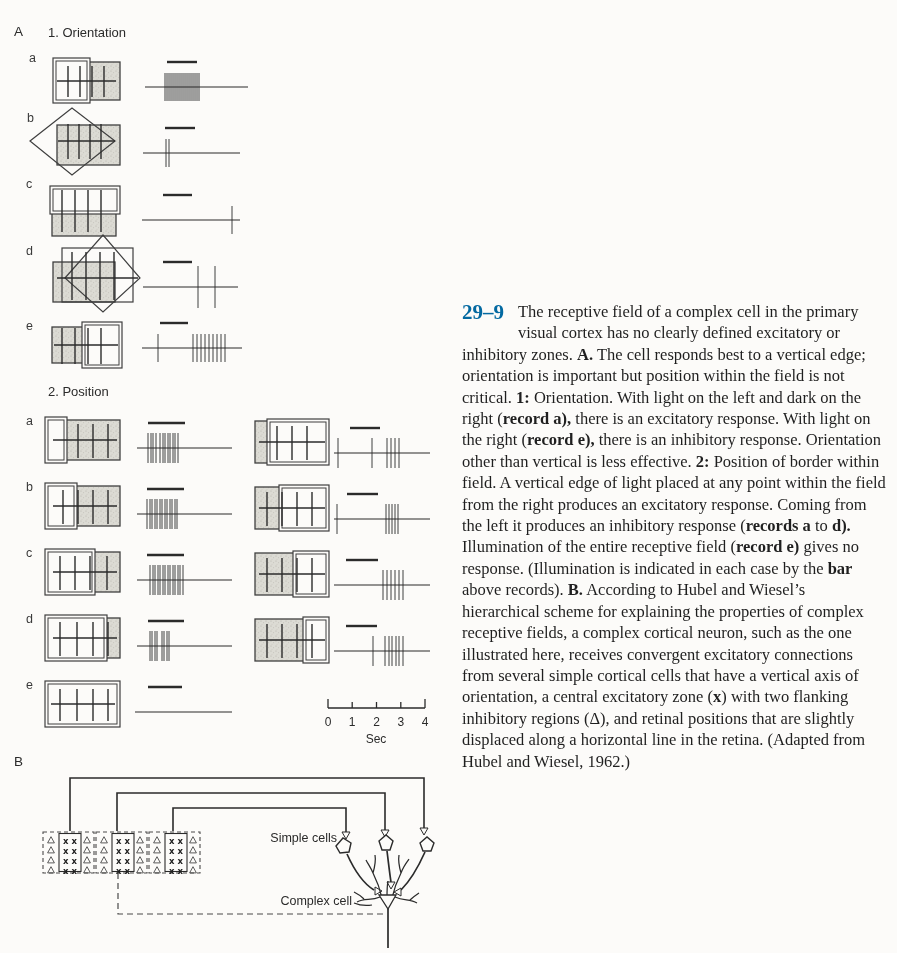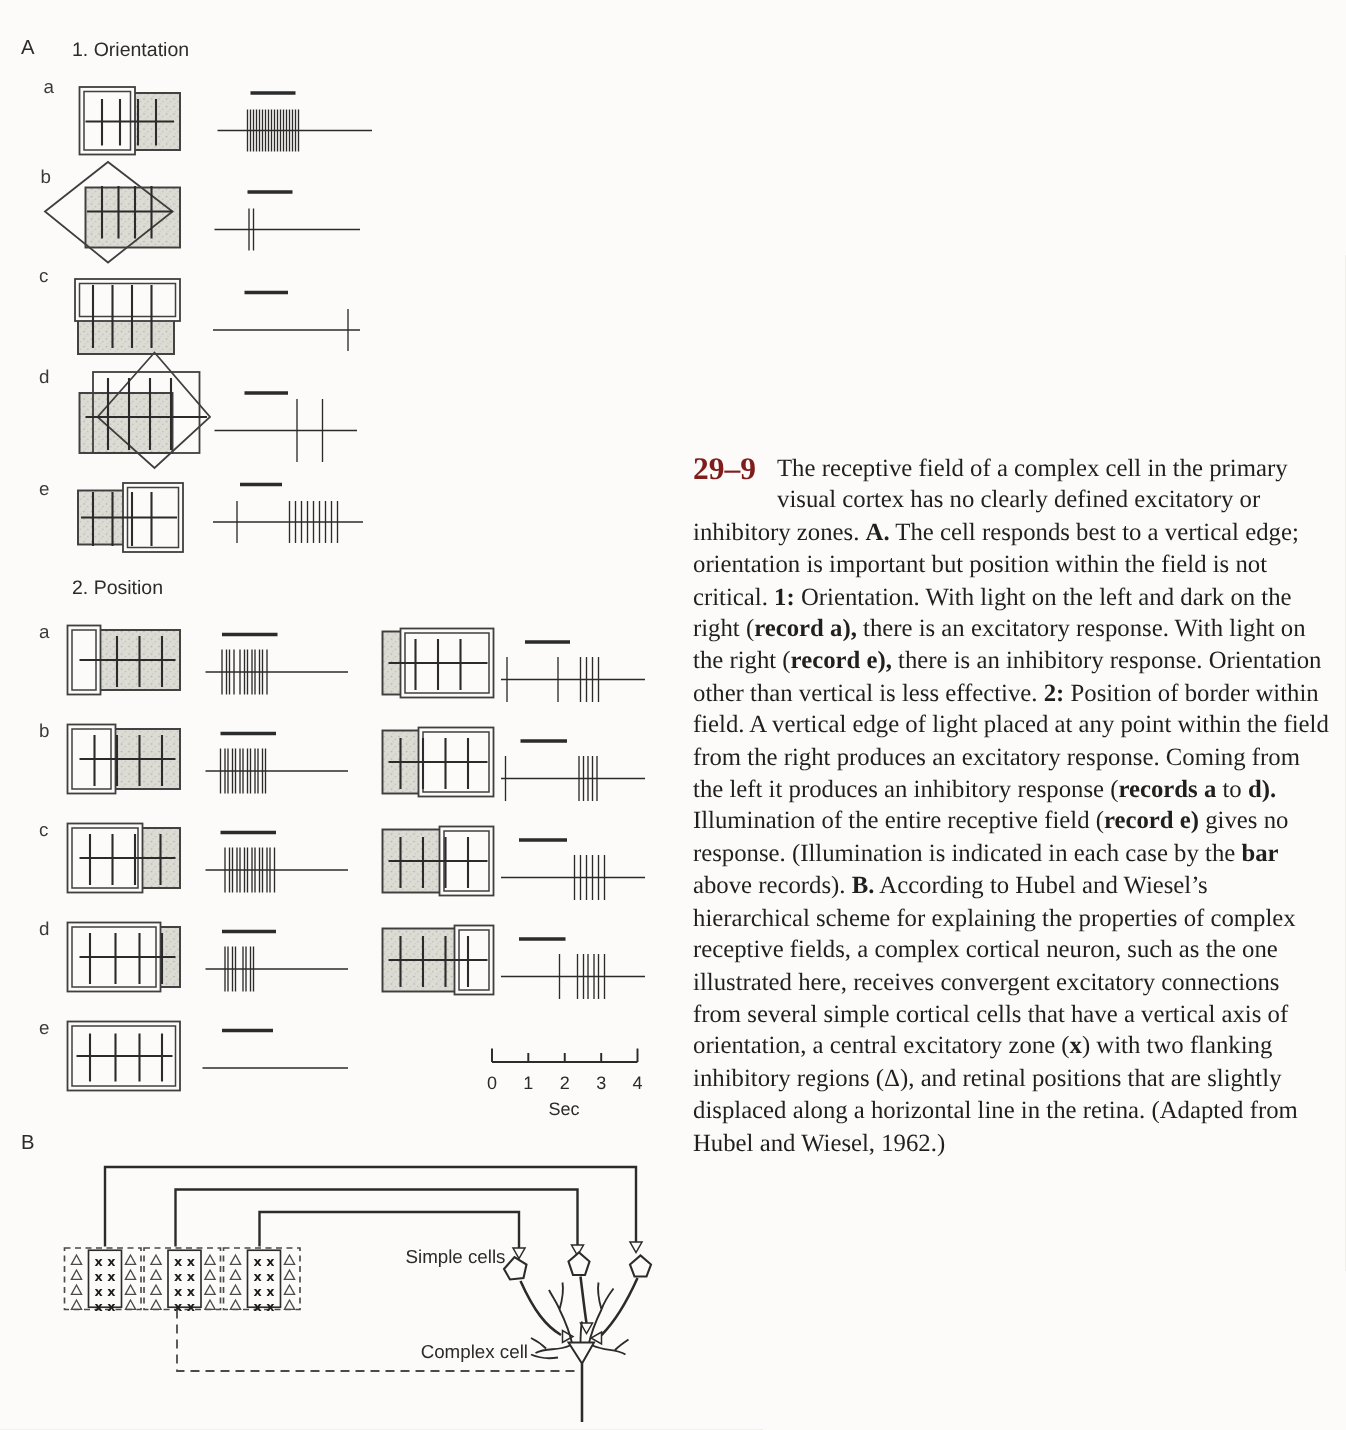--- a/index.html
+++ b/index.html
@@ -8,21 +8,21 @@
   svg{position:absolute;left:0;top:0;}
   .lbl{font:13px "Liberation Sans",sans-serif;fill:#2b2b2b;}
   .lbl-big{font:13.5px "Liberation Sans",sans-serif;fill:#2b2b2b;}
   .letter{font:12.5px "Liberation Sans",sans-serif;fill:#3a3a3a;}
   .tickl{font:12px "Liberation Sans",sans-serif;fill:#2b2b2b;text-anchor:middle;}
   .blabel{font:12.5px "Liberation Sans",sans-serif;fill:#2b2b2b;}
   .xx{font:bold 8.5px "DejaVu Sans",sans-serif;fill:#1d1d1d;text-anchor:middle;}
   .caption{position:absolute;left:462px;top:301px;width:424px;
            font:16.5px/21.4px "Liberation Serif",serif;color:#1f1f1f;}
   .fignum{float:left;width:56px;height:42px;font-weight:bold;font-size:21px;line-height:23px;
-          font-family:"Liberation Serif",serif;color:#7f1d1d;}
+          font-family:"Liberation Serif",serif;color:#0369a1;}
   .caption b{font-weight:bold;}
 </style>
 </head>
 <body>
 
 <div class="page">
   <svg id="fig" width="897" height="953" viewBox="0 0 897 953">
       <defs>
         <pattern id="stipple" width="5" height="5" patternUnits="userSpaceOnUse">
           <rect width="5" height="5" fill="#dcdbd4"></rect>

